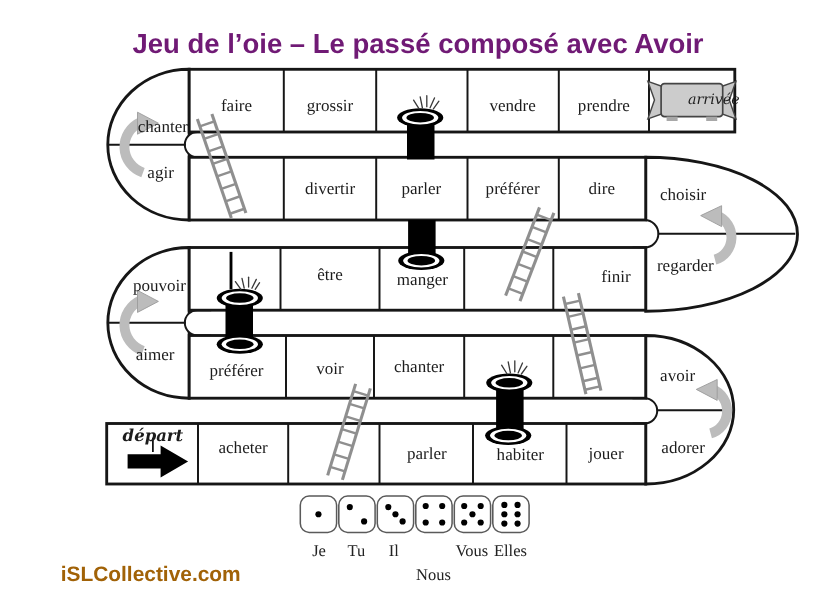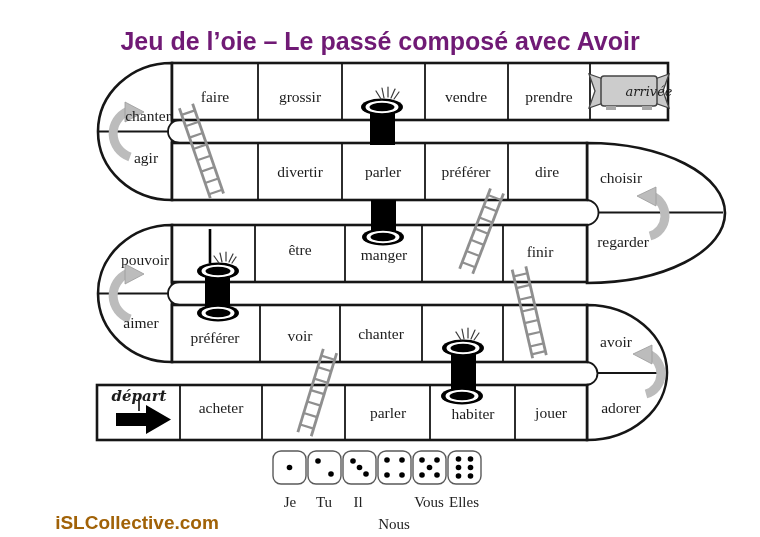--- a/index.html
+++ b/index.html
@@ -276,21 +276,21 @@
   <div class="lbl" style="left:466px;top:97px">vendre</div>
   <div class="lbl" style="left:549px;top:97px">prendre</div>
 
   <div class="lbl" style="left:300px;top:172px">divertir</div>
   <div class="lbl" style="left:383px;top:172px">parler</div>
   <div class="lbl" style="left:466px;top:172px">préférer</div>
   <div class="lbl" style="left:547px;top:172px">dire</div>
 
   <div class="lbl" style="left:300px;top:250px">être</div>
   <div class="lbl" style="left:384px;top:255px">manger</div>
-  <div class="lbl" style="left:540px;top:252px">finir</div>
+  <div class="lbl" style="left:560px;top:252px">finir</div>
 
   <div class="lbl" style="left:215px;top:338px">préférer</div>
   <div class="lbl" style="left:300px;top:336px">voir</div>
   <div class="lbl" style="left:381px;top:334px">chanter</div>
 
   <div class="lbl" style="left:221px;top:408px">acheter</div>
   <div class="lbl" style="left:388px;top:413px">parler</div>
   <div class="lbl" style="left:473px;top:414px">habiter</div>
   <div class="lbl" style="left:551px;top:413px">jouer</div>
 

